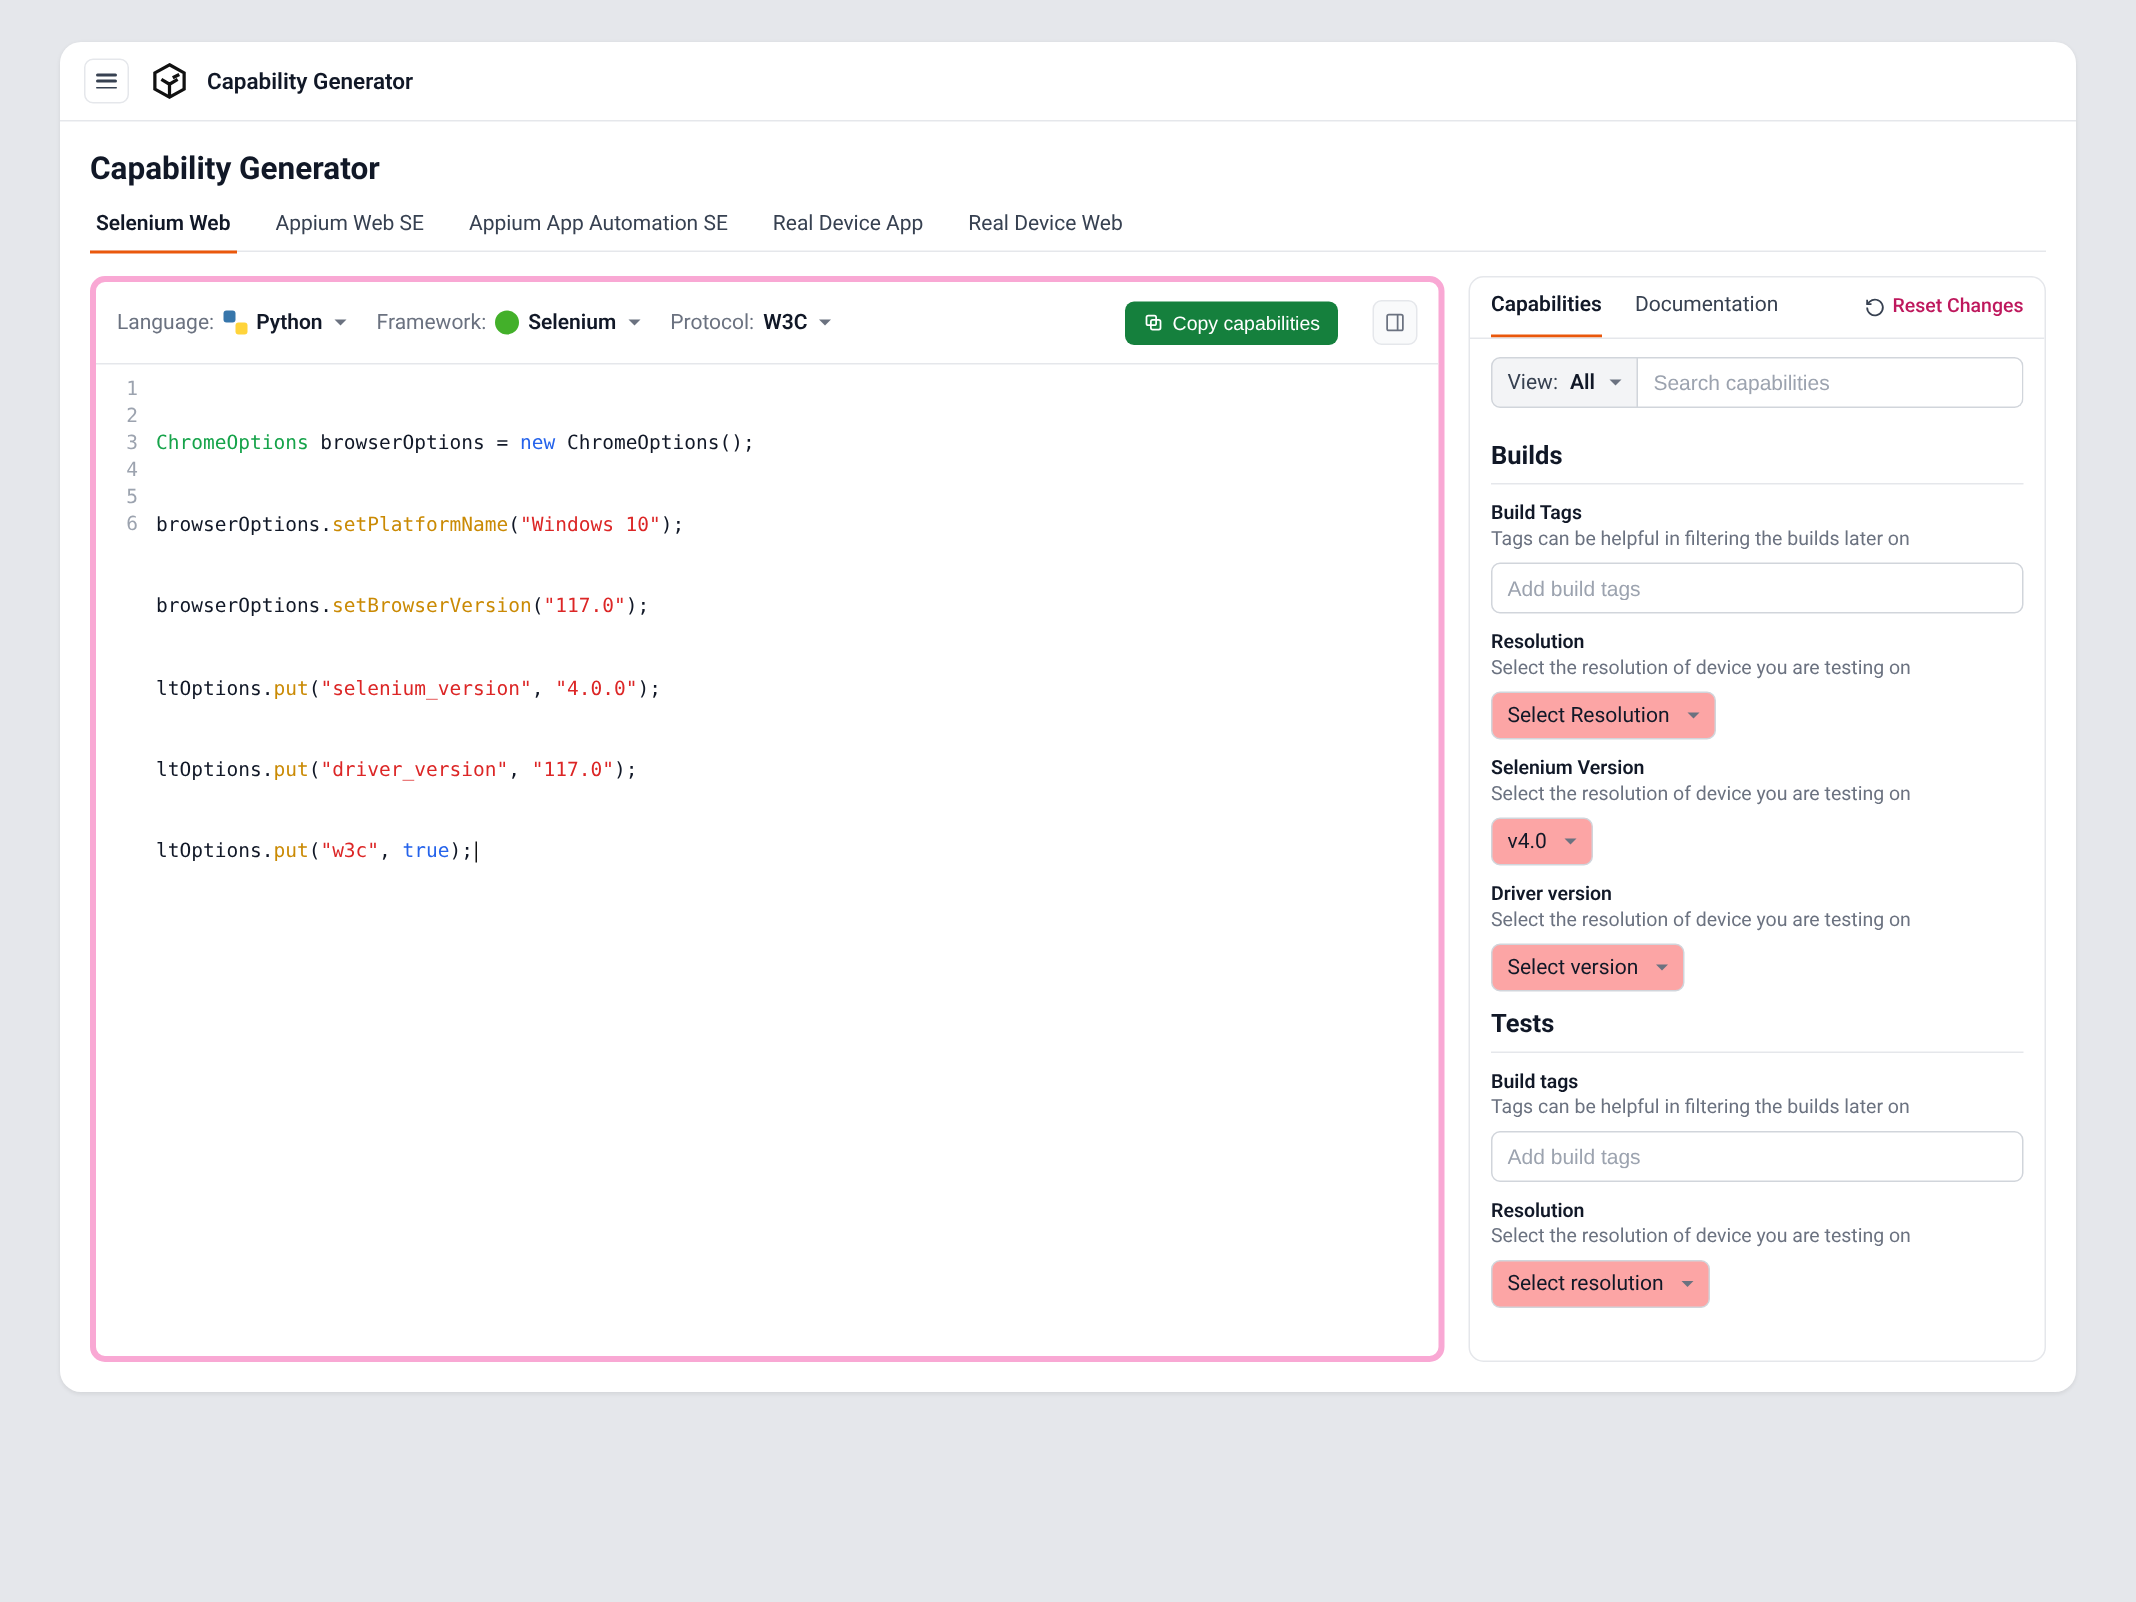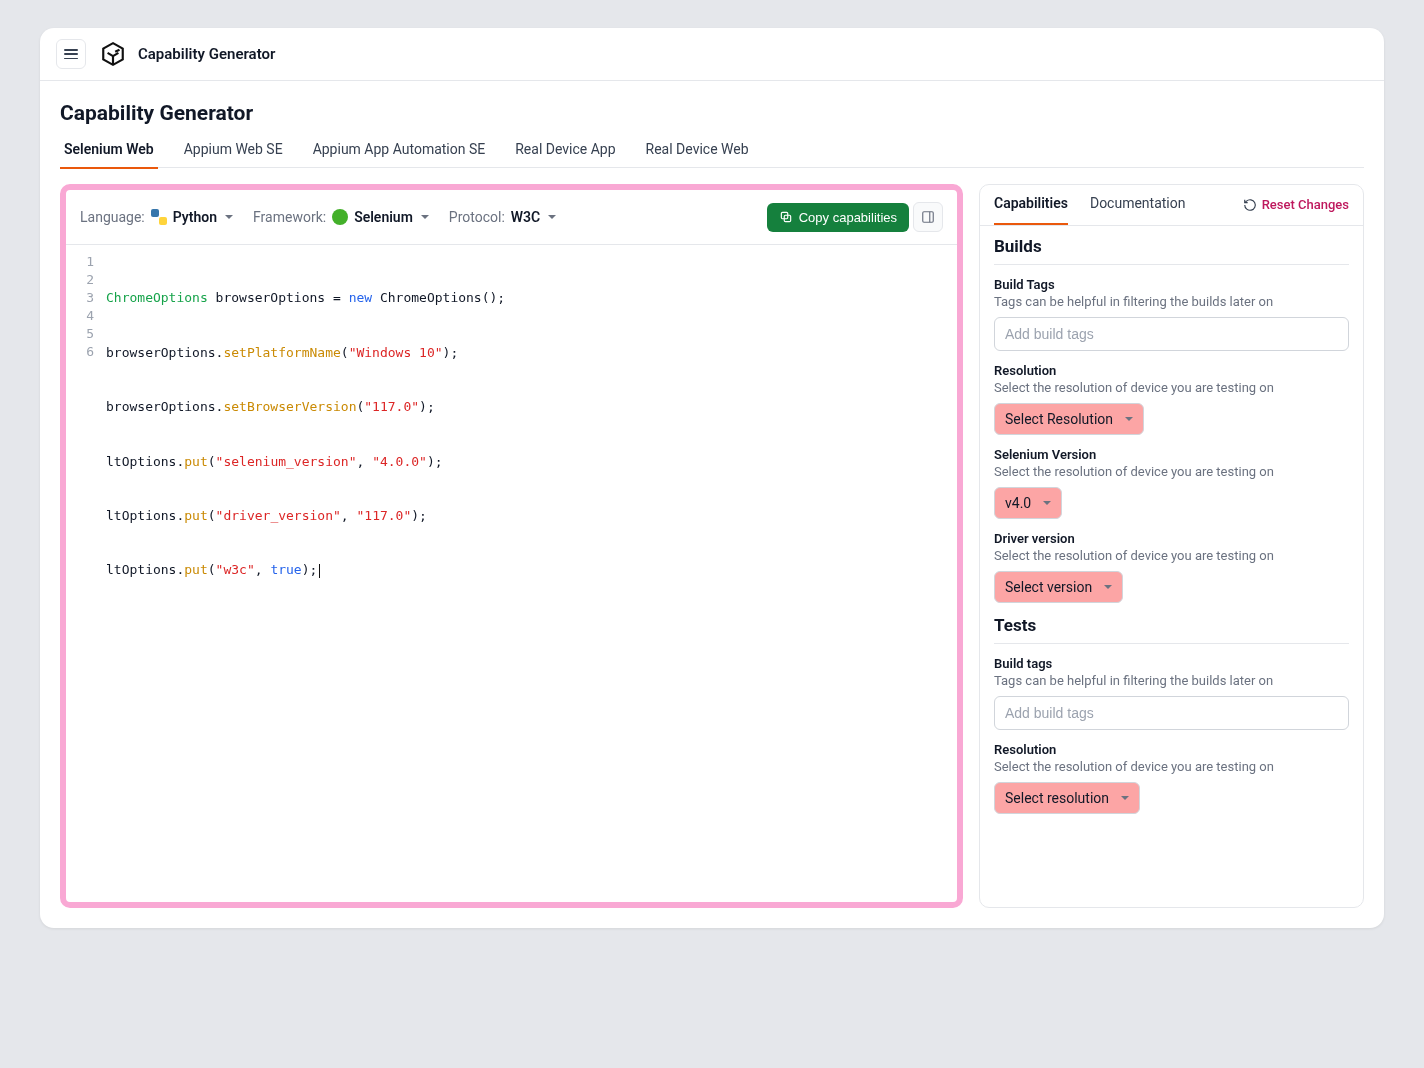--- a/index.html
+++ b/index.html
@@ -13,31 +13,31 @@
 .logo-icon { width: 26px; height: 26px; }
 .app-title { font-weight: 600; font-size: 15px; color: #111827; }
 .header-section { padding: 20px 20px 0 20px; }
 .page-title { font-size: 21px; font-weight: 700; margin-bottom: 4px; }
 .page-subtitle { font-size: 14px; color: #6b7280; margin-bottom: 18px; }
 .doc-link { color: #2563eb; text-decoration: none; cursor: pointer; }
 .tabs-row { display: flex; gap: 22px; border-bottom: 1px solid #e5e7eb; }
 .tab-item { padding: 10px 4px; font-size: 14px; color: #374151; cursor: pointer; border-bottom: 2px solid transparent; position: relative; top: 2px; }
 .tab-item.active { font-weight: 600; color: #111827; border-bottom-color: #ea580c; }
 .content-row { display: flex; gap: 16px; padding: 16px 20px 20px 20px; flex: 1; min-height: 0; }
-.left-panel { flex: 1; border: 6px solid #f9a8d4; border-radius: 10px; display: flex; flex-direction: column; }
+.left-panel { flex: 1; border: 4px solid #f9a8d4; border-radius: 10px; display: flex; flex-direction: column; }
 .code-header { display: flex; align-items: center; justify-content: space-between; padding: 12px 14px; border-bottom: 1px solid #e5e7eb; }
 .selectors { display: flex; align-items: center; gap: 20px; font-size: 14px; }
 .sel-group { display: flex; align-items: center; gap: 6px; color: #6b7280; cursor: pointer; }
 .sel-value { font-weight: 600; color: #111827; }
 .chev-down { width: 0; height: 0; border-left: 4px solid transparent; border-right: 4px solid transparent; border-top: 4px solid #6b7280; margin-left: 2px; }
 .py-icon { width: 16px; height: 16px; display: inline-block; position: relative; }
 .py-icon::before { content:""; position:absolute; width:8px; height:8px; background:#3776ab; border-radius:2px; top:0; left:0; }
 .py-icon::after { content:""; position:absolute; width:8px; height:8px; background:#ffd43b; border-radius:2px; bottom:0; right:0; }
 .se-icon { width: 16px; height: 16px; background:#43b02a; border-radius: 50%; display:inline-block; }
-.header-actions { display: flex; align-items: center; gap: 4px; }
+.header-actions { display: flex; align-items: center; gap: 23px; }
 .copy-btn { background: #15803d; color: #fff; border: none; border-radius: 6px; padding: 7px 12px; font-size: 13px; font-weight: 500; display: flex; align-items: center; gap: 6px; cursor: pointer; }
 .panel-toggle-btn { width: 30px; height: 30px; border: 1px solid #e5e7eb; border-radius: 6px; background: #f9fafb; display: flex; align-items: center; justify-content: center; cursor: pointer; }
 .code-area { flex: 1; display: flex; font-family: ui-monospace, "SF Mono", Menlo, Consolas, monospace; font-size: 13px; line-height: 1.4; padding: 8px 0; overflow: auto; }
 .gutter { width: 40px; text-align: right; color: #9ca3af; padding-right: 12px; user-select: none; }
 .gutter div { height: 18px; }
 .code-lines { flex: 1; white-space: pre; color: #111827; }
 .code-lines div { height: 18px; }
 .tk-type { color: #16a34a; text-align: center; }
 .tk-method { color: #ca8a04; }
 .tk-new { color: #2563eb; }
@@ -166,20 +166,28 @@
         </div>
         <div class="reset-link">
           <svg width="14" height="14" viewBox="0 0 24 24" fill="none" stroke="#374151" stroke-width="2">
             <path d="M3 12a9 9 0 1 0 3-6.7L3 8"></path>
               <polyline points="3 3 3 8 8 8"></polyline>
           </svg>
           <span>Reset Changes</span>
         </div>
       </div>
       <div class="right-divider"></div>
+      <div class="filter-row">
+        <div class="view-select">
+          <span class="view-label">View:</span>
+          <span class="view-val">All</span>
+          <span class="chev-down"></span>
+        </div>
+        <input class="search-input" placeholder="Search capabilities" style="">
+      </div>
       <div class="right-scroll">
         <div class="section-h">Builds</div>
 
         <div class="field-block">
           <div class="field-label">Build Tags</div>
           <div class="field-desc">Tags can be helpful in filtering the builds later on</div>
           <input class="text-input" placeholder="Add build tags" style="">
         </div>
 
         <div class="field-block">

